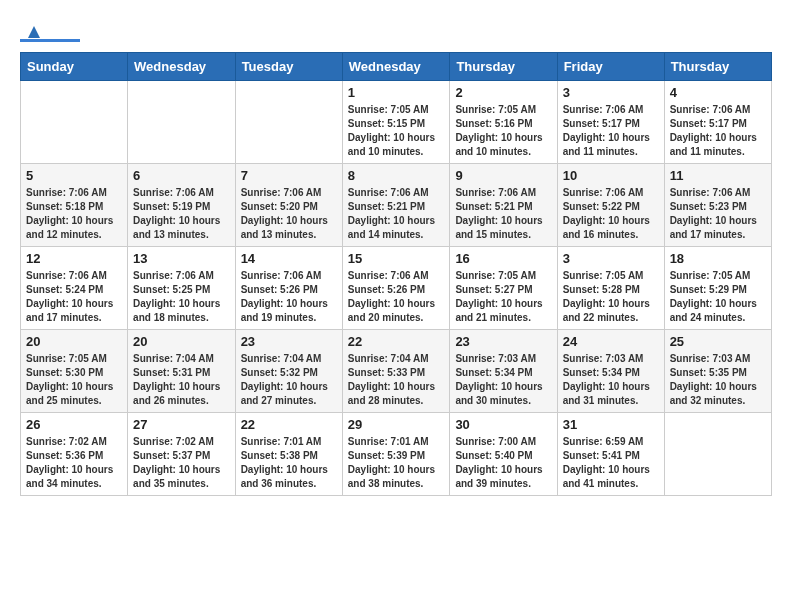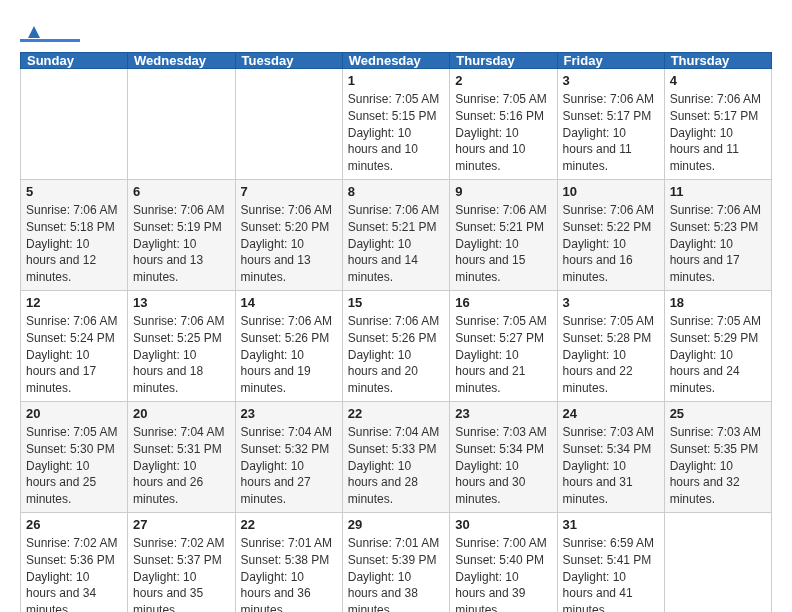--- a/index.html
+++ b/index.html
@@ -46,21 +46,21 @@
     }
     .calendar {
       border-collapse: collapse;
       width: 100%;
       border: 1px solid #ccc;
     }
     .calendar th {
       background: #2a6db5;
       color: #fff;
       text-align: left;
-      padding: 0 6px;
+      padding: 6px 6px;
       font-size: 13px;
       border: 1px solid #1a5a9a;
     }
     .calendar td {
       border: 1px solid #ccc;
       vertical-align: top;
       padding: 4px 5px;
       width: 108px;
       min-height: 80px;
       background: #fff;
@@ -68,23 +68,24 @@
     .calendar tr:nth-child(even) td {
       background: #f5f5f5;
     }
     .day-num {
       font-size: 13px;
       font-weight: bold;
       margin-bottom: 3px;
       color: #222;
     }
     .day-info {
-      font-size: 12px;
+      font-size: 10px;
       color: #333;
       line-height: 1.4;
+      font-weight: bold;
     }
     .empty-cell {
       background: #f9f9f9;
     }
   </style>
 </head>
 <body>
 
 <div class="header">
   <div class="logo">

